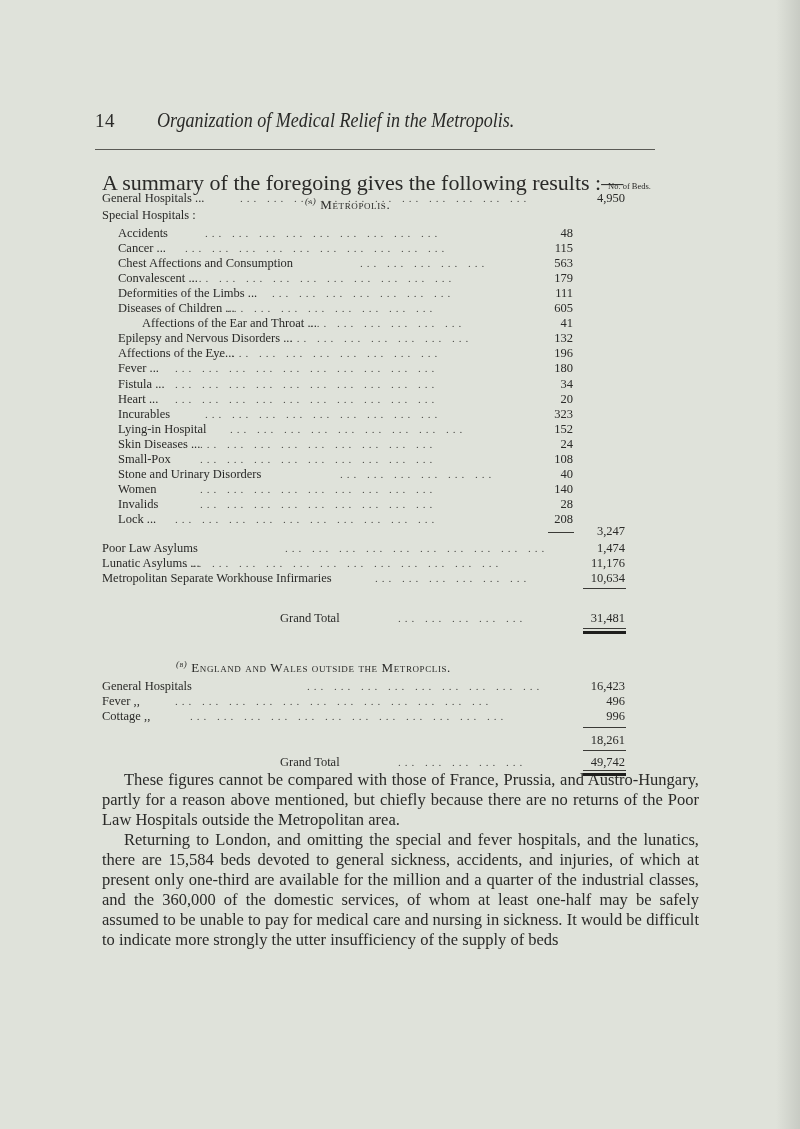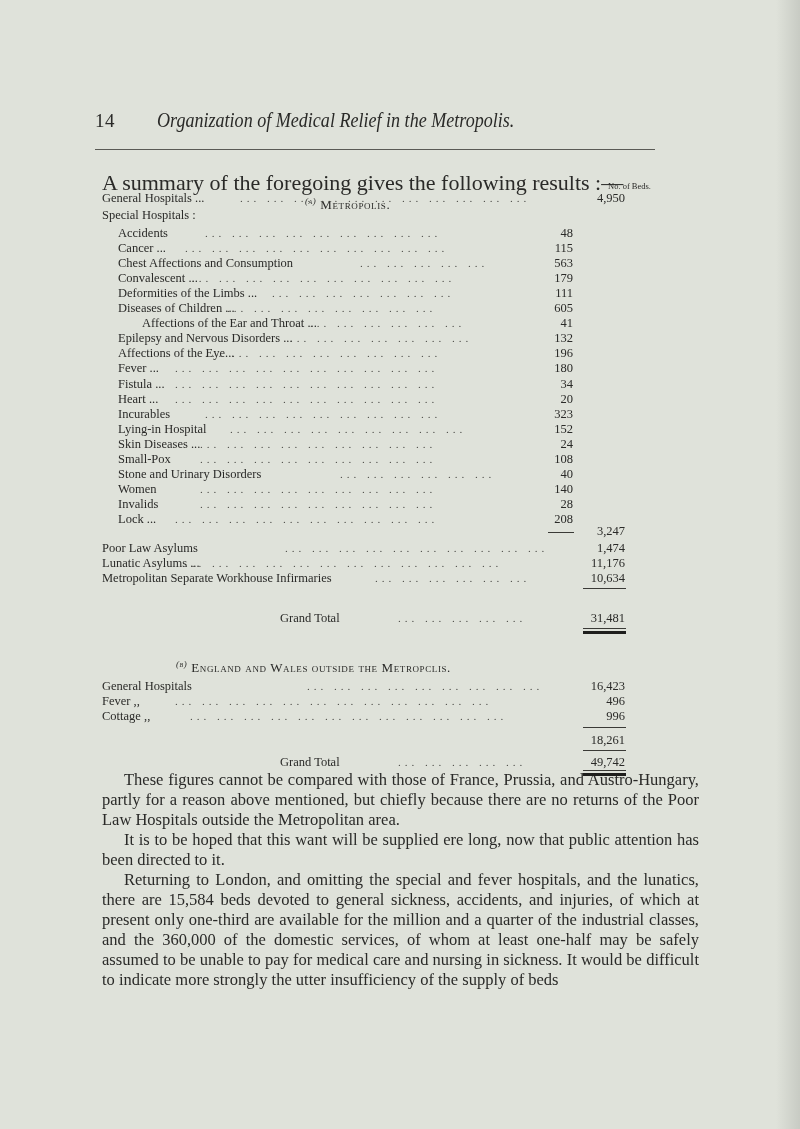--- a/index.html
+++ b/index.html
@@ -78,21 +78,20 @@
 <div id="table-a"></div>
 <div id="table-b"></div>
 
 <div class="section-head" style="top:659px; left:176px;">
   <sup>(b)</sup>
   <span>England and Wales outside the Metropclis.</span>
 </div>
 
 <div class="prose" style="top:770px;">
   <p>These figures cannot be compared with those of France, Prussia, and Austro-Hungary, partly for a reason above mentioned, but chiefly because there are no returns of the Poor Law Hospitals outside the Metropolitan area.</p>
-  <p>It is to be hoped that this want will be supplied ere long, now that public attention has been directed to it.</p>
   <p>Returning to London, and omitting the special and fever hospitals, and the lunatics, there are 15,584 beds devoted to general sickness, accidents, and injuries, of which at present only one-third are available for the million and a quarter of the industrial classes, and the 360,000 of the domestic services, of whom at least one-half may be safely assumed to be unable to pay for medical care and nursing in sickness. It would be difficult to indicate more strongly the utter insufficiency of the supply of beds</p>
 </div>
 
 <div class="row" style="top: 191px; left: 0px; width: 664px;">
     <span class="label" style="left: 102px;">General Hospitals ...</span>
     <span class="dots" style="left: 240px;">...   ...   ...   ...   ...   ...   ...   ...   ...   ...   ...</span>
     <span class="v2">4,950</span>
   </div>
 <div class="row" style="top: 208px; left: 0px; width: 800px;">
     <span class="label" style="left: 102px;">Special Hospitals :</span>

